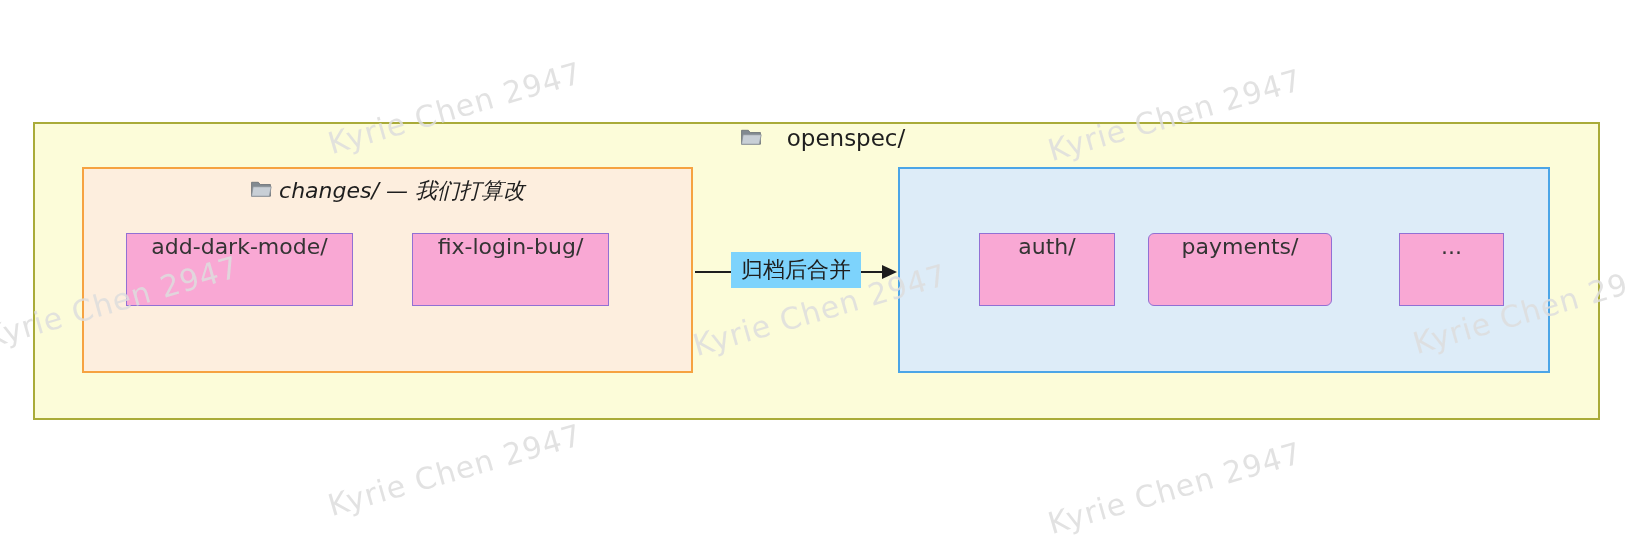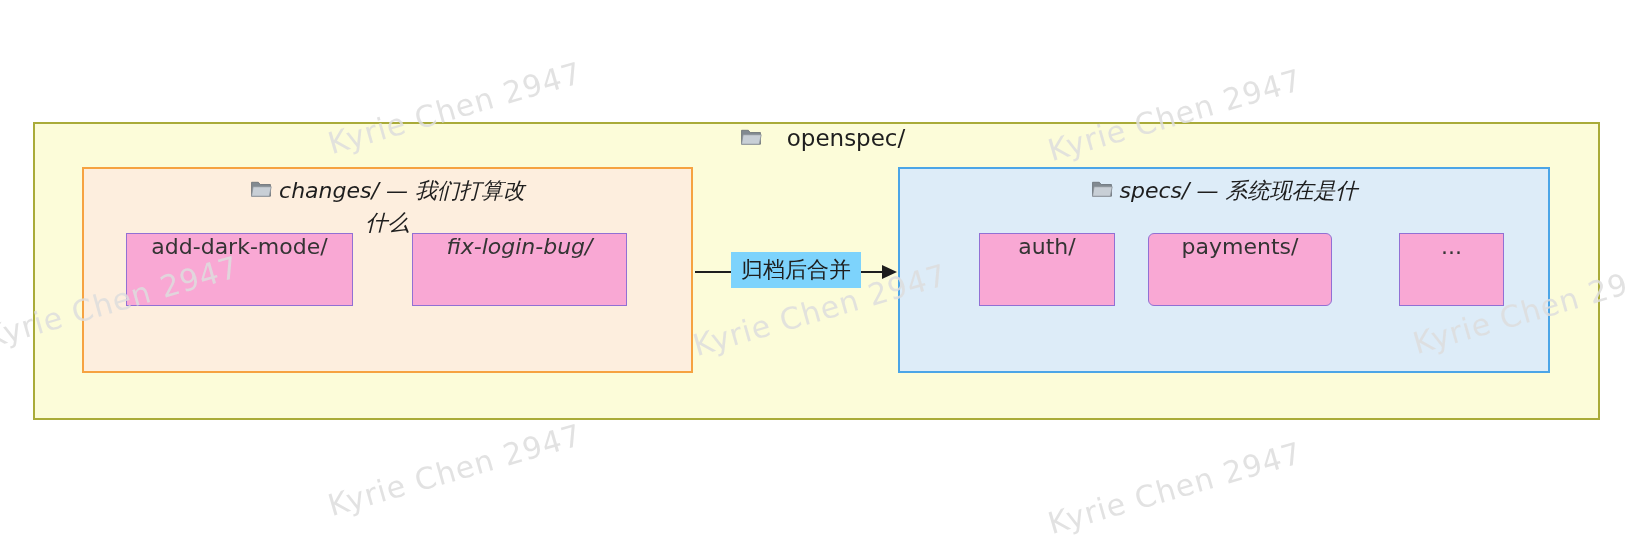--- a/index.html
+++ b/index.html
@@ -73,21 +73,21 @@
     background: #f9a8d4;
     border: 1.5px solid #9170d4;
     display: flex;
     align-items: flex-start;
     justify-content: center;
     font-size: 22px;
     color: #343434;
     white-space: nowrap;
   }
   .item-add-dark-mode { left: 126px; width: 227px; }
-  .item-fix-login-bug { left: 412px; width: 215px; font-style: italic; }
+  .item-fix-login-bug { left: 412px; width: 197px; }
   .item-auth          { left: 947px;  width: 136px; margin-left: 32px; }
   .item-payments      { left: 1148px; width: 184px; border-radius: 6px; }
   .item-dots          { left: 1399px; width: 105px; }
 
   
   .arrow-line {
     position: absolute;
     left: 695px; top: 271px;
     width: 192px; height: 2px;
     background: #1e1e1e;
@@ -151,37 +151,25 @@
     <div class="sub-header">
       <div class="hdr-line">
         <span class="folder-svg">
           <svg width="22" height="18" viewBox="0 0 24 20">
             <path d="M1.5 2.5 L9 2.5 L11.2 5 L22.5 5 L22.5 18 L1.5 18 Z" fill="#828a91" stroke="#5f666d" stroke-width="0.8"></path>
             <path d="M3.2 7.5 L23.4 7.5 L21.2 18 L1.5 18 Z" fill="#c8cfd6" stroke="#8a9198" stroke-width="0.8"></path>
           </svg>
         </span>
         <span>changes/ — 我们打算改</span>
       </div>
-      <div class="hdr-line">
-        <span>什么</span>
-      </div>
     </div>
   </div>
 
   <div class="sub-box specs-box">
     <div class="sub-header">
-      <div class="hdr-line">
-        <span class="folder-svg">
-          <svg width="22" height="18" viewBox="0 0 24 20">
-            <path d="M1.5 2.5 L9 2.5 L11.2 5 L22.5 5 L22.5 18 L1.5 18 Z" fill="#828a91" stroke="#5f666d" stroke-width="0.8"></path>
-            <path d="M3.2 7.5 L23.4 7.5 L21.2 18 L1.5 18 Z" fill="#c8cfd6" stroke="#8a9198" stroke-width="0.8"></path>
-          </svg>
-        </span>
-        <span>specs/ — 系统现在是什</span>
-      </div>
     </div>
   </div>
 
   <div class="item-box item-add-dark-mode">
     <span>add-dark-mode/</span>
   </div>
   <div class="item-box item-fix-login-bug">
     <span>fix-login-bug/</span>
   </div>
   <div class="item-box item-auth">

